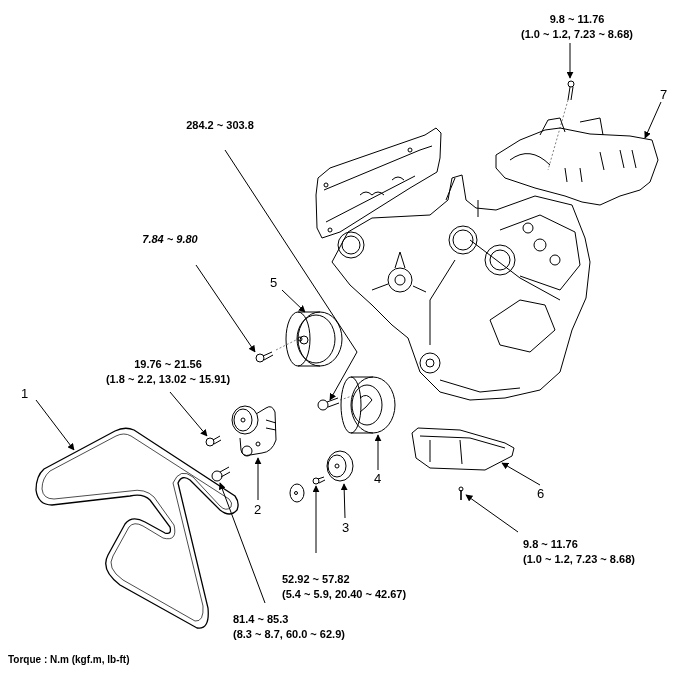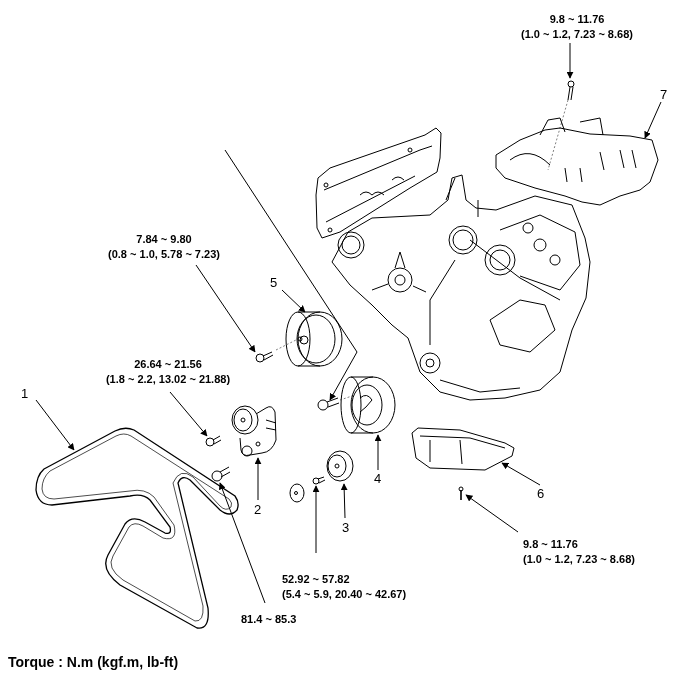--- a/index.html
+++ b/index.html
@@ -3,21 +3,21 @@
 <meta charset="utf-8">
 <style>
   html, body { margin: 0; padding: 0; background: #ffffff; }
   body { width: 700px; height: 679px; position: relative; overflow: hidden;
          font-family: "Liberation Sans", sans-serif; color: #000; }
   #art { position: absolute; left: 0; top: 0; width: 700px; height: 679px; }
   .lbl { position: absolute; font-weight: bold; font-size: 11px; line-height: 15px;
          text-align: center; white-space: nowrap; }
   .lbl.left { text-align: left; }
   .num { position: absolute; font-size: 13px; line-height: 14px; }
-  .caption { position: absolute; left: 8px; top: 654px; font-weight: bold; font-size: 14px; text-align: right; }
+  .caption { position: absolute; left: 8px; top: 654px; font-weight: bold; font-size: 10px; text-align: right; }
 </style>
 </head>
 <body>
 
 <svg id="art" viewBox="0 0 700 679">
   <defs>
     <marker id="ah" viewBox="0 0 10 10" refX="9" refY="5" markerWidth="7" markerHeight="7" orient="auto">
       <path d="M0,0 L10,5 L0,10 z" fill="#000"></path>
     </marker>
   </defs>
@@ -157,39 +157,40 @@
     <line x1="540" y1="485" x2="502" y2="463" marker-end="url(#ah)"></line>
     <line x1="518" y1="532" x2="466" y2="495" marker-end="url(#ah)"></line>
   </g>
 </svg>
 
 <div class="lbl" style="left:497px; top:12px; width:160px;">
   <div>9.8 ~ 11.76</div>
   <div>(1.0 ~ 1.2, 7.23 ~ 8.68)</div>
 </div>
 <div class="lbl" style="left:110px; top:118px; width:220px;">
+  <div>284.2 ~ 303.8</div>
 </div>
-<div class="lbl" style="left:84px; top:232px; width:160px;">
+<div class="lbl" style="left:90px; top:232px; width:160px;font-style:italic;">
   <div>7.84 ~ 9.80</div>
-  <div>(0.8 ~ 1.0, 5.78 ~ 7.23)</div>
 </div>
 <div class="lbl" style="left:78px; top:357px; width:180px;">
-  <div>26.64 ~ 21.56</div>
-  <div>(1.8 ~ 2.2, 13.02 ~ 21.88)</div>
+  <div>19.76 ~ 21.56</div>
+  <div>(1.8 ~ 2.2, 13.02 ~ 15.91)</div>
 </div>
 <div class="lbl left" style="left:282px; top:572px;">
   <div>52.92 ~ 57.82</div>
   <div>(5.4 ~ 5.9, 20.40 ~ 42.67)</div>
 </div>
 <div class="lbl left" style="left:523px; top:537px;">
   <div>9.8 ~ 11.76</div>
   <div>(1.0 ~ 1.2, 7.23 ~ 8.68)</div>
 </div>
-<div class="lbl left" style="left:233px; top:612px;margin-left:8px;">
+<div class="lbl left" style="left:233px; top:612px;">
   <div>81.4 ~ 85.3</div>
+  <div>(8.3 ~ 8.7, 60.0 ~ 62.9)</div>
 </div>
 
 <div class="num" style="left:21px; top:387px;">1</div>
 <div class="num" style="left:254px; top:503px;">2</div>
 <div class="num" style="left:342px; top:521px;">3</div>
 <div class="num" style="left:374px; top:472px;">4</div>
 <div class="num" style="left:270px; top:276px;">5</div>
 <div class="num" style="left:537px; top:487px;">6</div>
 <div class="num" style="left:660px; top:88px;">7</div>
 

